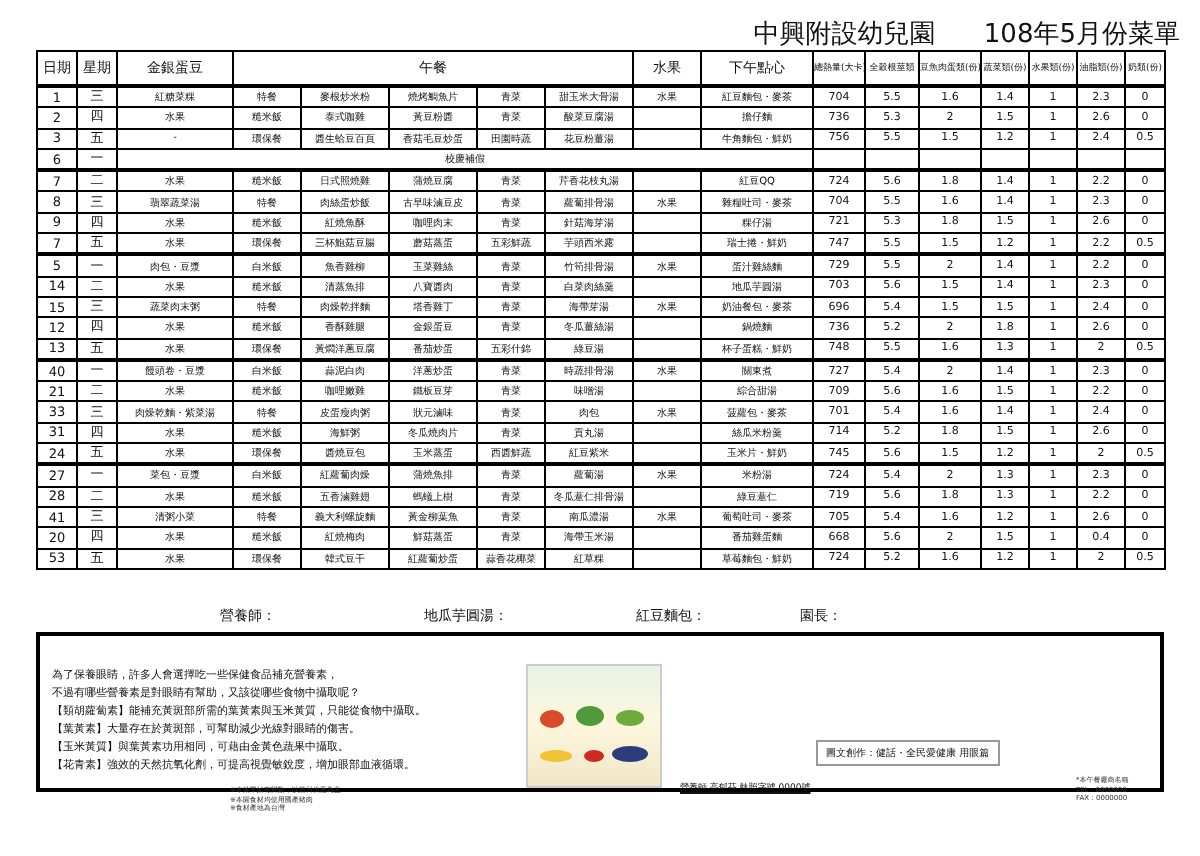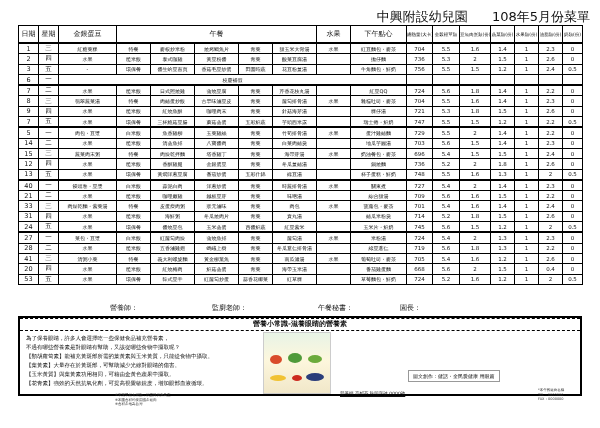--- a/index.html
+++ b/index.html
@@ -497,27 +497,26 @@
         <td class="num">1.2</td>
         <td class="num">1</td>
         <td class="num">2</td>
         <td class="num">0.5</td>
       </tr>
     </tbody>
 </table>
 
 <div class="sign">
   <span style="left:110px">營養師：</span>
-  <span style="left:212px">監廚老師：</span>
-  <span style="left:318px">午餐秘書：</span>
+  <span style="left:212px">地瓜芋圓湯：</span>
+  <span style="left:318px">紅豆麵包：</span>
   <span style="left:400px">園長：</span>
 </div>
 
 <div class="notebox">
-  <div class="note-title">營養小常識-滋養眼睛的營養素</div>
   <div class="note-lines">
     <div>為了保養眼睛，許多人會選擇吃一些保健食品補充營養素，</div>
     <div>不過有哪些營養素是對眼睛有幫助，又該從哪些食物中攝取呢？</div>
     <div>【類胡蘿蔔素】能補充黃斑部所需的葉黃素與玉米黃質，只能從食物中攝取。</div>
     <div>【葉黃素】大量存在於黃斑部，可幫助減少光線對眼睛的傷害。</div>
     <div>【玉米黃質】與葉黃素功用相同，可藉由金黃色蔬果中攝取。</div>
     <div>【花青素】強效的天然抗氧化劑，可提高視覺敏銳度，增加眼部血液循環。</div>
   </div>
   <div class="note-img">
     <div class="dot" style="left:6px;top:22px;width:12px;height:9px;background:#d94b2b"></div>

